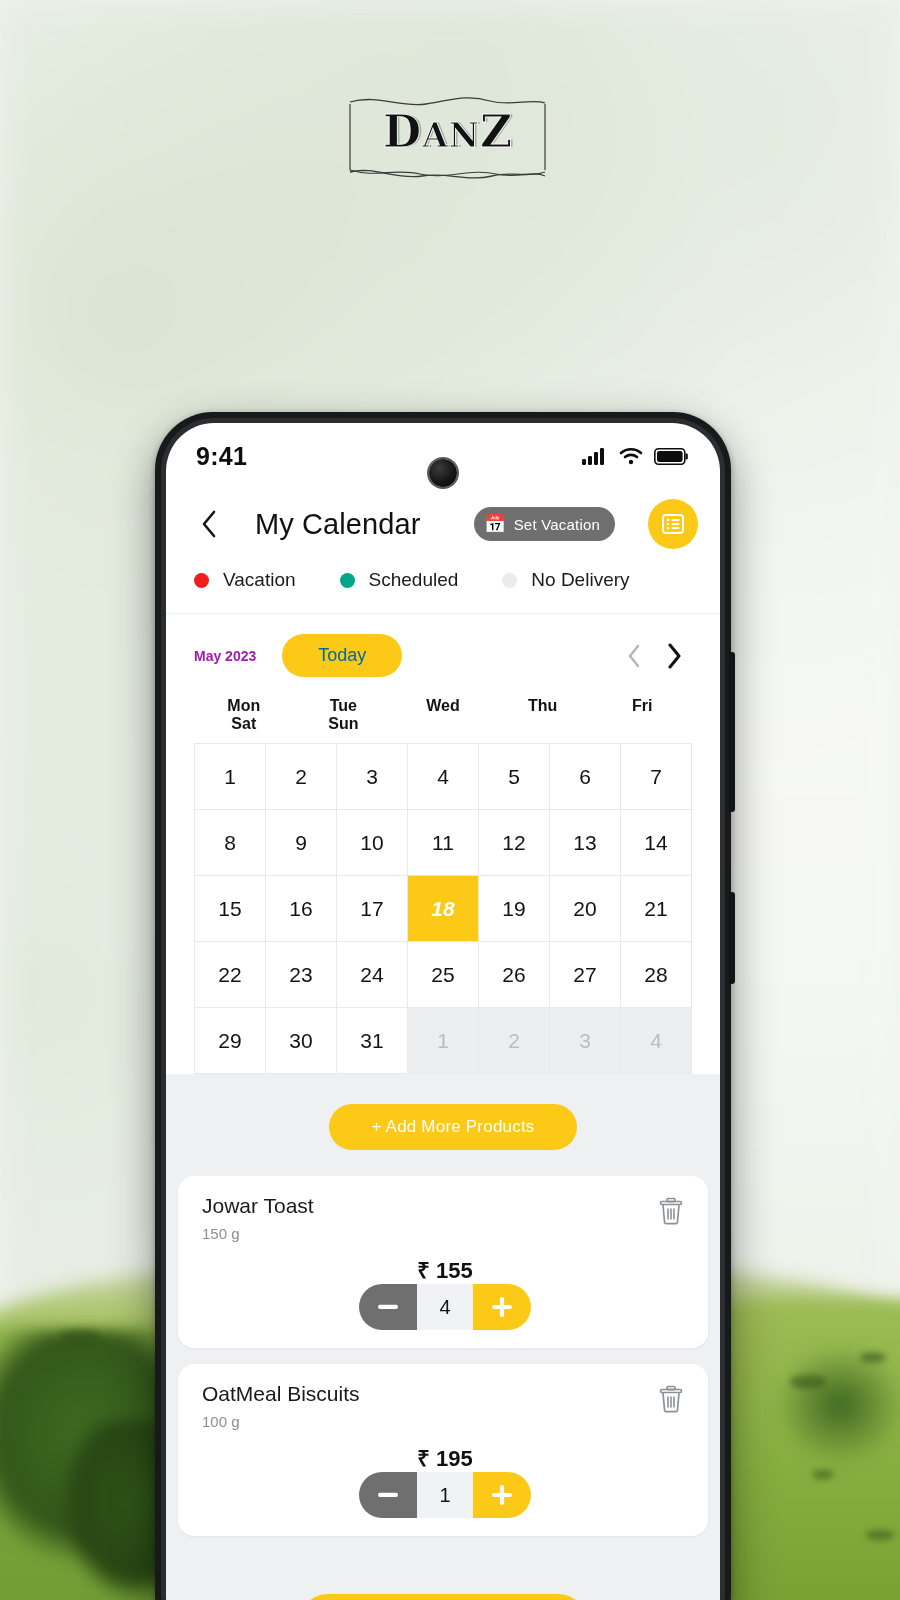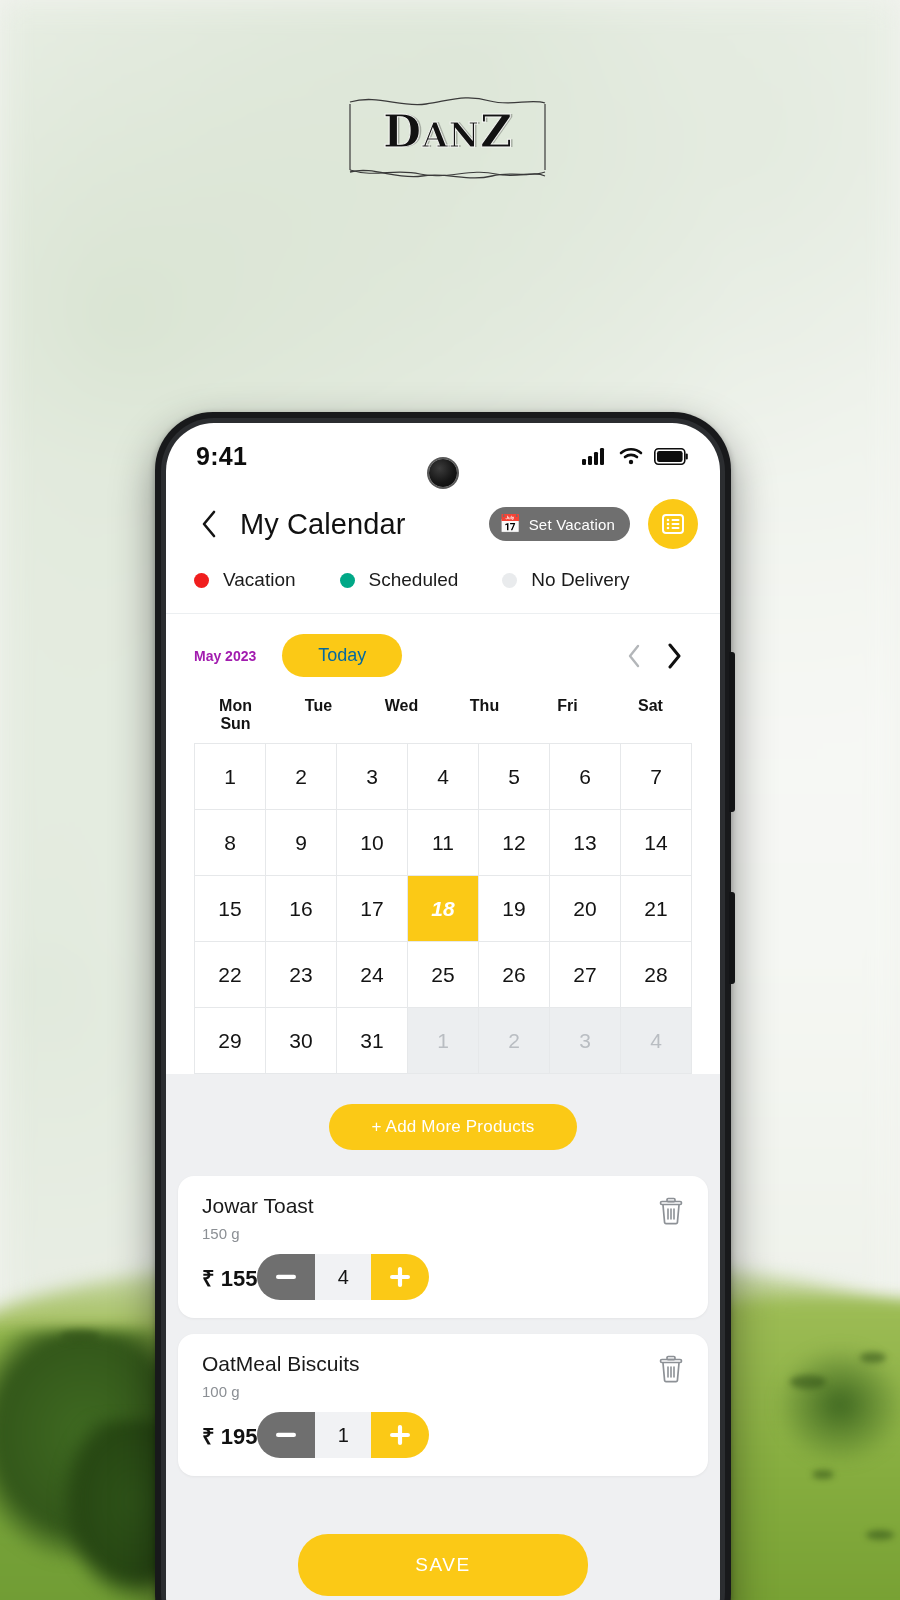--- a/index.html
+++ b/index.html
@@ -124,21 +124,21 @@
   .statusbar {
     position: relative; height: 66px;
     display: flex; align-items: center; justify-content: space-between;
     padding: 0 32px 0 30px;
   }
   .sb-time { font-size: 25px; font-weight: 700; color: #0d0d0d; letter-spacing: 0.3px; }
   .sb-icons { display: flex; align-items: center; gap: 11px; }
 
   
   .app-header {
-    display: flex; align-items: center; padding: 10px 22px 0 26px; gap: 8px;
+    display: flex; align-items: center; padding: 10px 22px 0 26px; gap: 23px;
   }
   .back-chevron {
     width: 34px; height: 40px; display: flex; align-items: center; justify-content: center;
     cursor: pointer;
   }
   .page-title {
     font-size: 29px; font-weight: 400; color: #111; letter-spacing: 0.1px;
     margin-left: 6px; flex: 1;
   }
   .vac-pill {
@@ -177,21 +177,21 @@
     margin-left: 26px;
     background: #FBC916; color: #0369a1;
     border-radius: 22px; padding: 11px 36px;
     font-size: 18px; font-weight: 500;
   }
   .nav-spacer { flex: 1; }
   .nav-chev { width: 40px; height: 40px; display: flex; align-items: center; justify-content: center; }
 
   
   .weekdays {
-    display: grid; grid-template-columns: repeat(6, 1fr);
+    display: grid; grid-template-columns: repeat(5, 1fr);
     padding: 14px 28px 10px 28px;
   }
   .weekday { text-align: center; font-size: 16px; font-weight: 700; color: #131313; }
   .cal-grid {
     margin: 0 28px 0 28px;
     border: 1px solid #e6e8ea;
     border-right: none; border-bottom: none;
     display: grid; grid-template-columns: repeat(7, 1fr);
   }
   .cal-cell {
@@ -221,22 +221,23 @@
     border-radius: 16px;
     margin: 0 12px 16px 12px;
     padding: 18px 20px 18px 24px;
     position: relative;
     box-shadow: 0 1px 3px rgba(0,0,0,0.05);
   }
   .prod-top { display: flex; align-items: flex-start; justify-content: space-between; }
   .prod-name { font-size: 21px; color: #1a1a1a; }
   .prod-weight { font-size: 15px; color: #8b8f94; margin-top: 7px; }
   .prod-bottom {
-    display: flex; align-items: center; 
+    display: flex; align-items: center; justify-content: space-between;
     margin-top: 12px;
+    flex-direction: column;
   }
   .prod-price { font-size: 22px; font-weight: 700; color: #111; }
   .stepper {
     display: flex; align-items: stretch;
     border-radius: 24px; overflow: hidden;
     height: 46px; width: 172px;
   }
   .step-minus {
     background: #6f6f6f; width: 58px;
     display: flex; align-items: center; justify-content: center;

